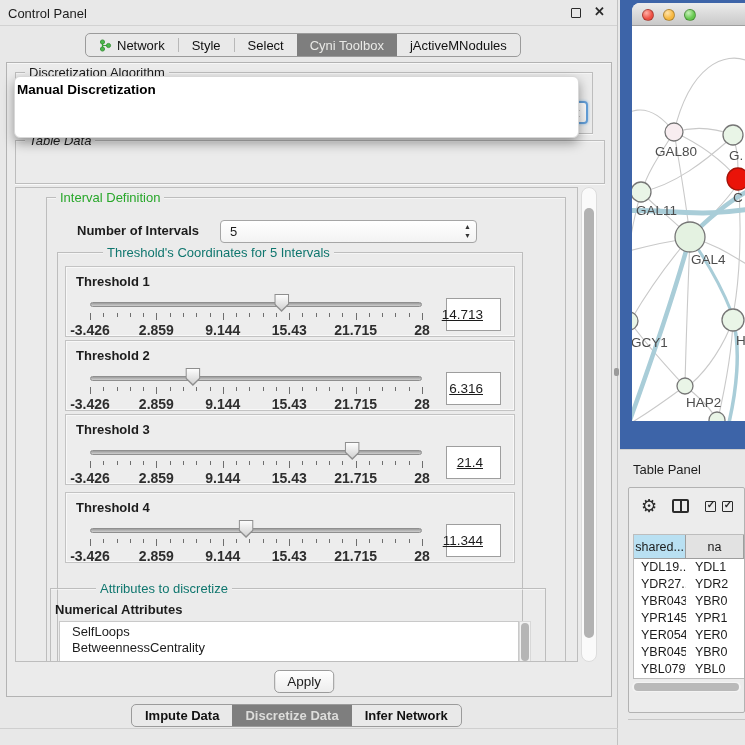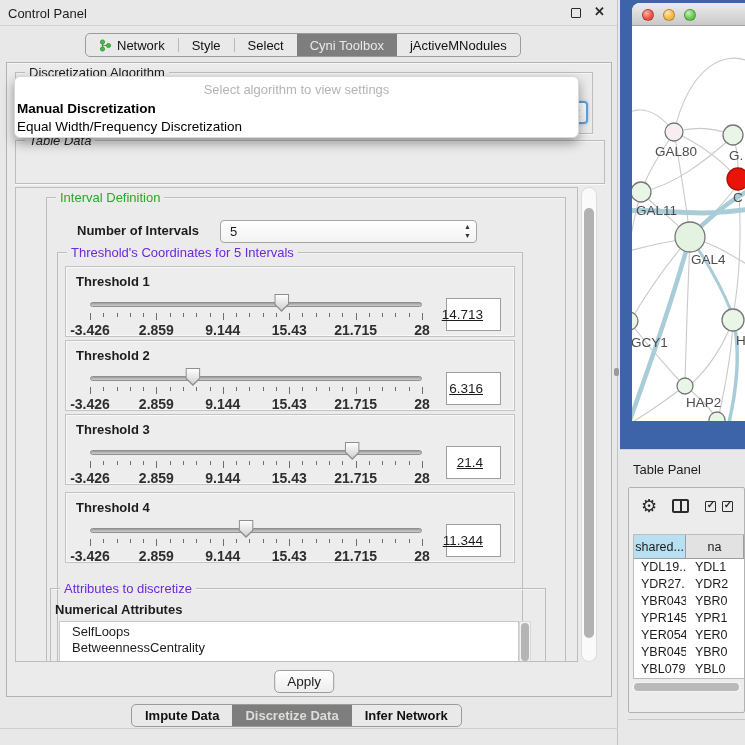--- a/index.html
+++ b/index.html
@@ -21,21 +21,21 @@
   .tab.sel { background:#7e7e7e; color:#e9e9e6; }
   .tabsep { width:1px; background:#b8b8b8; margin:4px 0; }
   .net-glyph { width:13px; height:13px; margin-right:5px; }
 
   
   .content { position:absolute; left:6px; top:62px; width:606px; height:635px;
     border:1px solid #b3b3b3; background:#ebebeb; box-shadow:inset 0 1px 0 rgba(255,255,255,.6); }
 
   .group { position:absolute; border:1px solid #bdbdbd; box-shadow:inset 0 1px 0 rgba(255,255,255,.5), 0 1px 0 rgba(255,255,255,.7); }
   .group-label { position:absolute; top:-8px; left:9px; background:#ebebeb; padding:0 4px; font-size:13px; }
-  .green { color:#28a72a; } .blue { color:#6d28d9; }
+  .green { color:#28a72a; } .blue { color:#0f766e;margin-left:36px; }
 
   .g-algo { left:8px; top:9px; width:578px; height:62px; }
   .g-table { left:8px; top:77px; width:590px; height:44px;font-style:italic; }
   .combo { position:absolute; height:23px; background:linear-gradient(#ffffff,#f3f3f3); border:1px solid #a5a5a5;
     border-radius:4px; font-size:13px; display:flex; align-items:center; padding-left:9px; }
   .combo .arrows { position:absolute; right:5px; top:1px; display:flex; flex-direction:column; line-height:9px; font-size:7px; color:#333; }
   .combo-algo { left:8px; top:28px; right:4px; border:2px solid #639fd9; box-shadow:0 0 3px #8fc0ea; }
   .combo-tabledata { left:8px; top:13px; right:8px; }
 
   
@@ -174,23 +174,21 @@
         <span class="group-label">Discretization Algorithm</span>
         <div class="combo combo-algo">
           <span class="arrows">
               <span>▲</span>
               <span>▼</span>
             </span>
         </div>
       </div>
 
       <div class="popup">
-        <div class="ph">Select algorithm to view settings</div>
         <div class="opt b">Manual Discretization</div>
-        <div class="opt">Equal Width/Frequency Discretization</div>
       </div>
 
       <div class="group g-table">
         <span class="group-label">Table Data</span>
       </div>
 
       <div class="scrollarea">
         <div class="group g-interval">
           <span class="group-label green">Interval Definition</span>
           <span class="noi-label">Number of Intervals</span>

